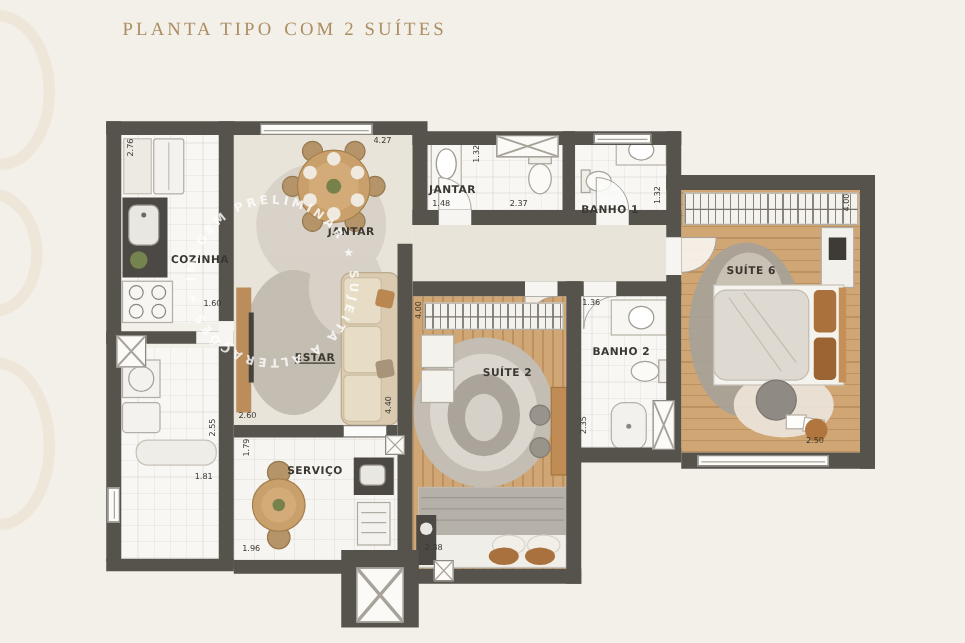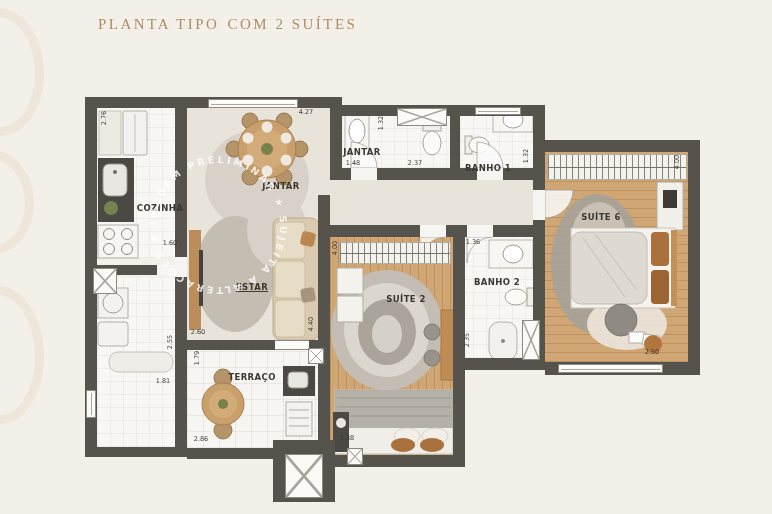--- a/index.html
+++ b/index.html
@@ -304,40 +304,40 @@
       </div>
 
     <div class="rlabel" style="left:75px;top:116px;text-align:right;">COZINHA</div>
     <div class="rlabel" style="left:196px;top:94px;">JANTAR</div>
     <div class="rlabel" style="left:167px;top:195px;text-decoration:underline;">ESTAR</div>
     <div class="rlabel" style="left:277px;top:60px;">JANTAR</div>
     <div class="rlabel" style="left:403px;top:76px;">BANHO 1</div>
     <div class="rlabel" style="left:516px;top:125px;">SUÍTE 6</div>
     <div class="rlabel" style="left:321px;top:207px;">SUÍTE 2</div>
     <div class="rlabel" style="left:412px;top:190px;">BANHO 2</div>
-    <div class="rlabel" style="left:167px;top:285px;">TERRAÇO</div>
+    <div class="rlabel" style="left:167px;top:285px;">SERVIÇO</div>
 
     <div class="dim v" style="left:19px;top:26px;">2.76</div>
     <div class="dim" style="left:85px;top:151px;">1.60</div>
     <div class="dim" style="left:221px;top:20px;">4.27</div>
     <div class="dim v" style="left:296px;top:31px;">1.32</div>
     <div class="dim" style="left:268px;top:71px;">1.48</div>
     <div class="dim" style="left:330px;top:71px;">2.37</div>
     <div class="dim v" style="left:441px;top:64px;">1.32</div>
     <div class="dim v" style="left:592px;top:70px;">4.00</div>
     <div class="dim" style="left:567px;top:260px;">2.50</div>
     <div class="dim" style="left:388px;top:150px;">1.36</div>
     <div class="dim v" style="left:382px;top:248px;">2.35</div>
     <div class="dim v" style="left:250px;top:156px;">4.00</div>
     <div class="dim v" style="left:226px;top:232px;">4.40</div>
     <div class="dim" style="left:113px;top:240px;">2.60</div>
     <div class="dim v" style="left:85px;top:250px;">2.55</div>
     <div class="dim v" style="left:112px;top:266px;">1.79</div>
     <div class="dim" style="left:78px;top:289px;">1.81</div>
-    <div class="dim" style="left:116px;top:347px;">2.86</div>
+    <div class="dim" style="left:116px;top:347px;">1.96</div>
     <div class="dim" style="left:262px;top:346px;">2.38</div>
 
     <svg class="wm" width="140" height="140" viewBox="0 0 140 140">
       <defs>
         <path id="wmcircle" d="M 8,70 A 62,62 0 1 1 8,70.12"></path>
       </defs>
       <text>
         <textPath href="#wmcircle" textLength="382">IMAGEM PRELIMINAR ★ SUJEITA A ALTERAÇÕES ★</textPath>
       </text>
     </svg>

